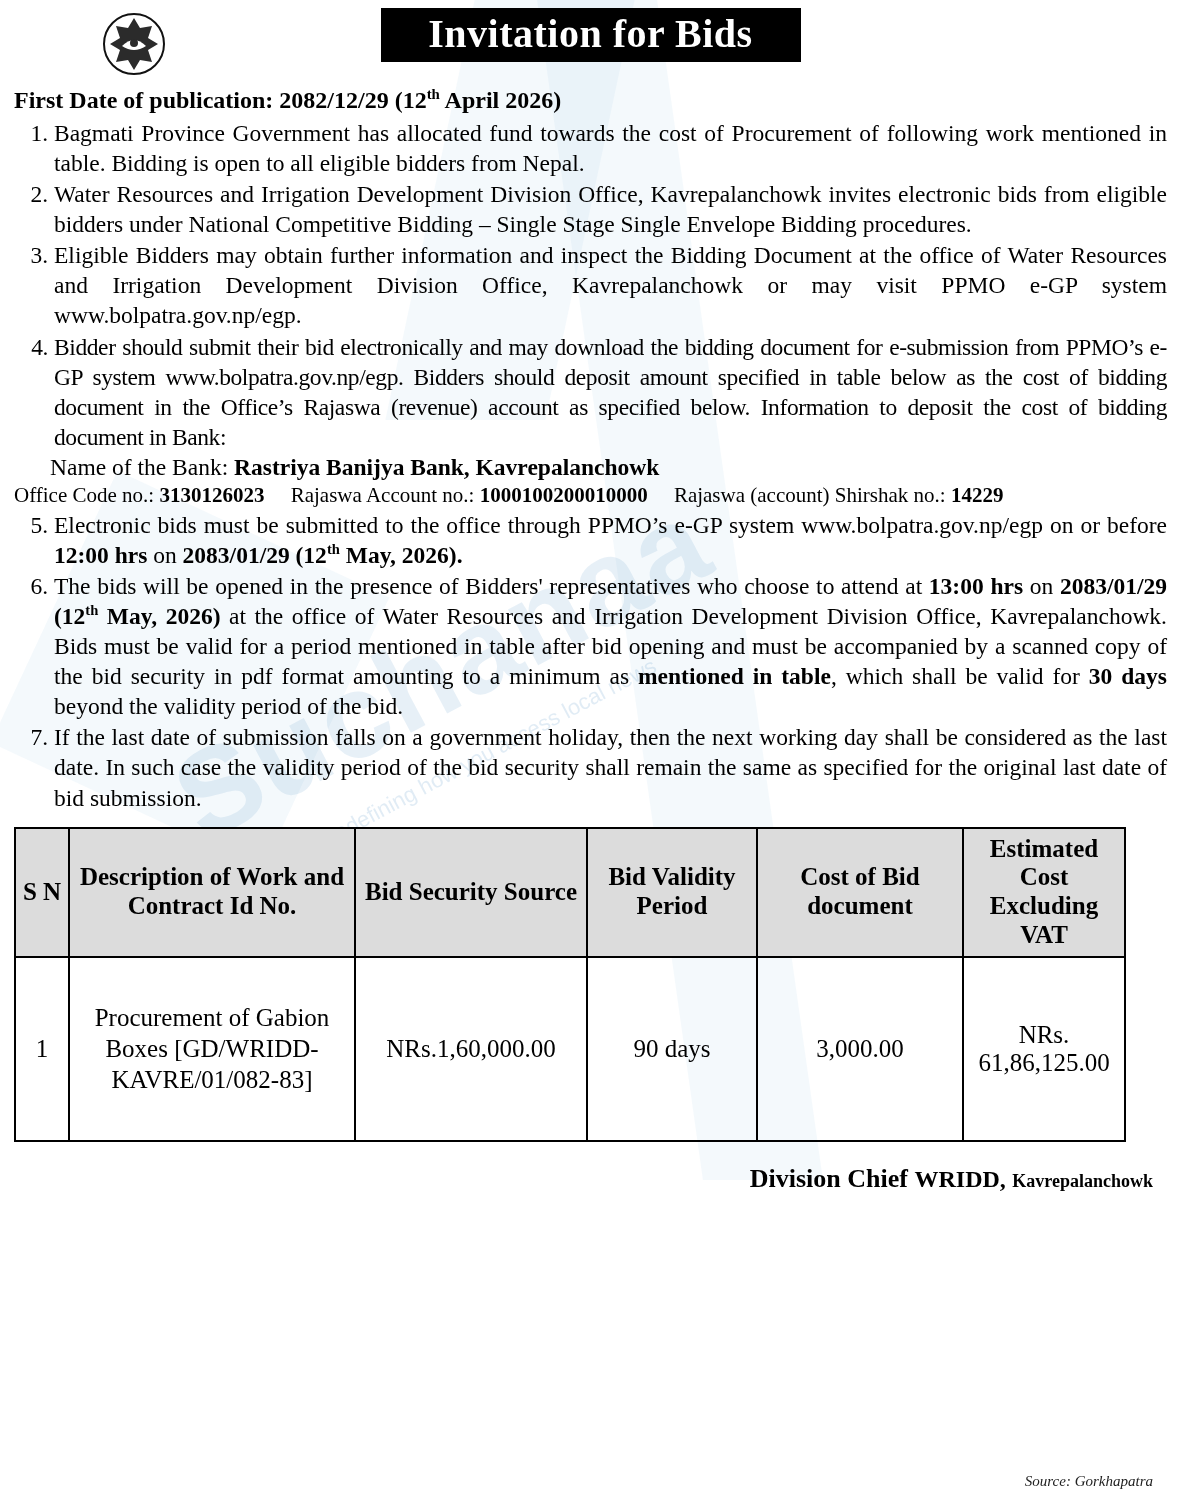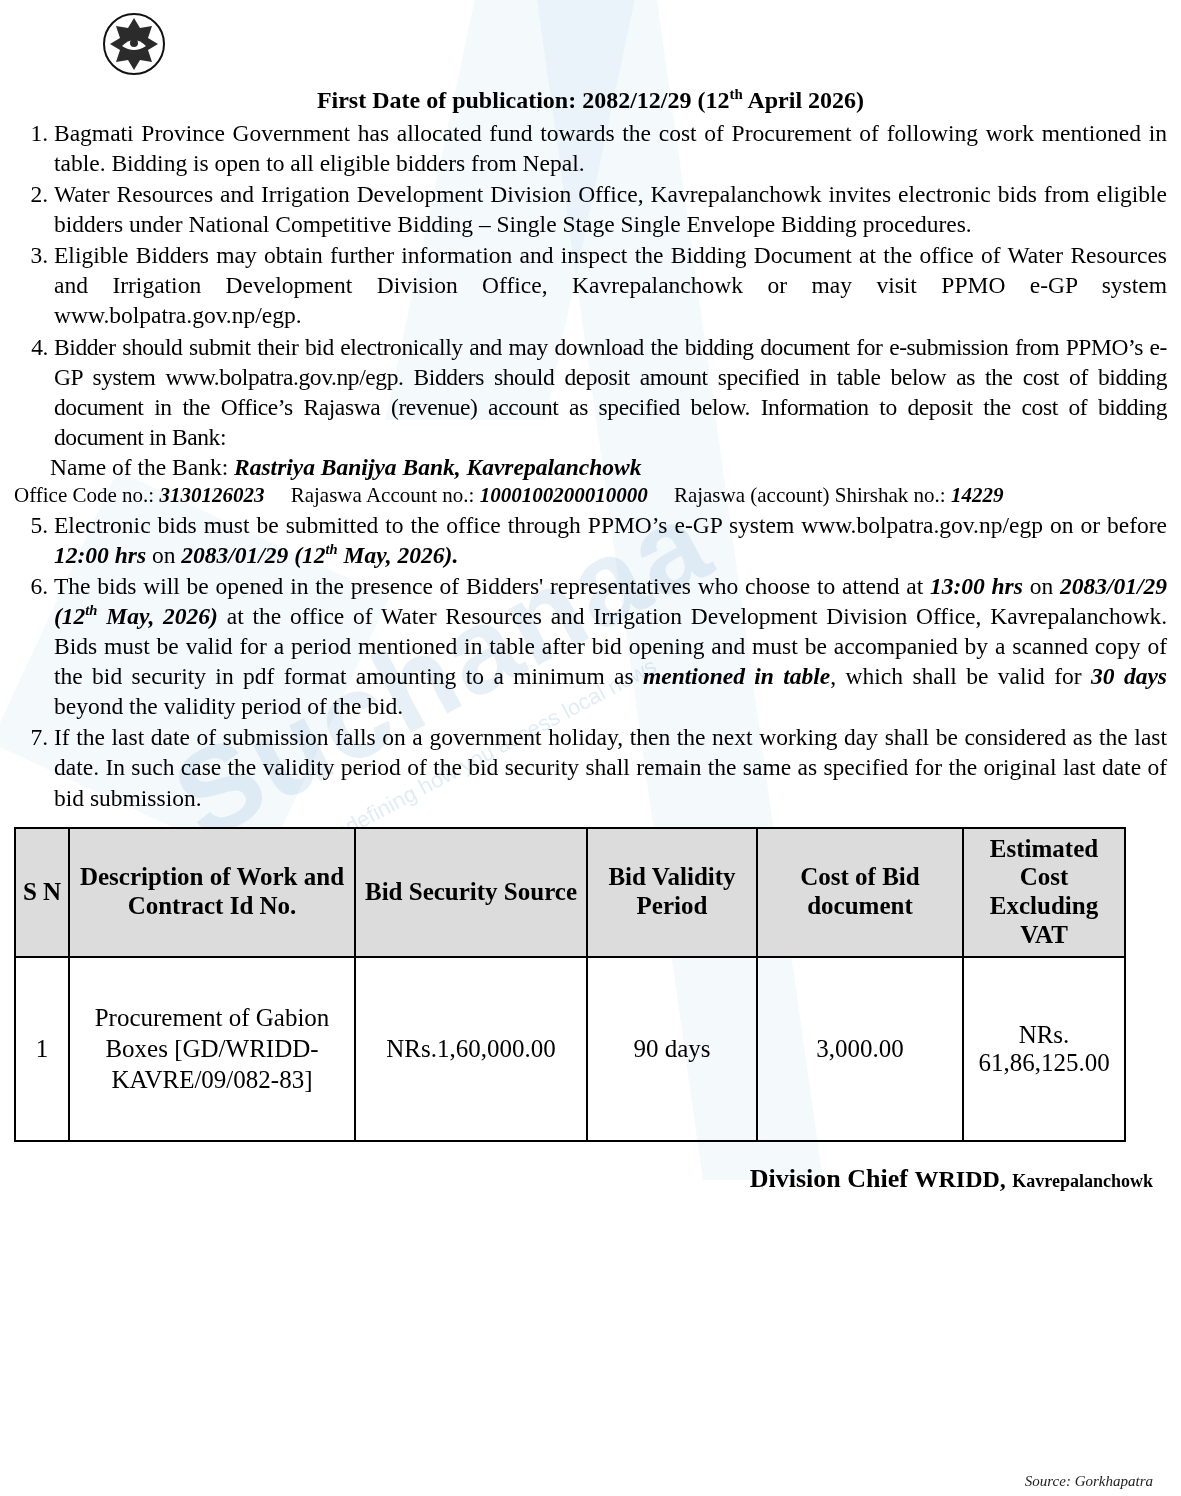--- a/index.html
+++ b/index.html
@@ -64,21 +64,21 @@
     background:#000;
     color:#fff;
     text-align:center;
     font-size:40px;
     font-weight:bold;
     line-height:1.2;
     padding:2px 0 4px 0;
     letter-spacing:0.5px;
   }
   .pubdate{
-    text-align:center;
+    text-align:left;
     font-size:24px;
     font-weight:bold;
     margin-top:6px;
     margin-bottom:4px;
   }
   ol.clauses{
     list-style:none;
     margin:0;padding:0;
     font-size:23.5px;
     line-height:1.28;
@@ -99,21 +99,21 @@
     margin:2px 0 0 36px;
   }
   .office-line{
     font-size:23.5px;
     margin:2px 0 0 0;
   }
   .codes-line{
     font-size:21px;
     margin:2px 0 2px 0;
   }
-  b{font-weight:bold;font-style:italic;}
+  b{font-weight:bold;}
   sup{font-size:0.62em;vertical-align:super;}
 
   table.bids{
     border-collapse:collapse;
     width:1112px;
     margin-top:14px;
     table-layout:fixed;
   }
   table.bids th, table.bids td{
     border:2px solid #000;
@@ -174,20 +174,21 @@
   <div class="content">
 
     <div class="header">
       <svg class="emblem" viewBox="0 0 64 64">
         <circle cx="32" cy="32" r="30" fill="#ffffff" stroke="#111" stroke-width="2"></circle>
         <path d="M32 6 L38 16 L50 14 L46 26 L56 32 L46 38 L50 50 L38 48 L32 58 L26 48 L14 50 L18 38 L8 32 L18 26 L14 14 L26 16 Z" fill="#2b2b2b"></path>
         <path d="M20 34 q12 -12 24 0 q-12 8 -24 0 Z" fill="#ffffff"></path>
         <circle cx="32" cy="31" r="4" fill="#2b2b2b"></circle>
         <rect x="22" y="44" width="20" height="4" fill="#2b2b2b"></rect>
       </svg>
+      <div class="title-bar">Invitation for Bids</div>
     </div>
 
     <div class="pubdate">
       <span>First Date of publication: 2082/12/29 (12</span><sup>th</sup><span> April 2026)</span>
     </div>
 
     <ol class="clauses">
       <li>
         <span class="num">1.</span>
         <span class="clause-body">Bagmati Province Government has allocated fund towards the cost of Procurement of following work mentioned in table. Bidding is open to all eligible bidders from Nepal.</span>
@@ -245,21 +246,21 @@
           <th class="col-desc">Description of Work and Contract Id No.</th>
           <th class="col-bsa">Bid Security Source</th>
           <th class="col-bvp">Bid Validity Period</th>
           <th class="col-cbd">Cost of Bid document</th>
           <th class="col-ecv">Estimated Cost Excluding VAT</th>
         </tr>
       </thead>
       <tbody>
         <tr>
           <td>1</td>
-          <td class="desc-cell">Procurement of Gabion Boxes [GD/WRIDD-KAVRE/09/082-83]</td>
+          <td class="desc-cell">Procurement of Gabion Boxes [GD/WRIDD-KAVRE/01/082-83]</td>
           <td>NRs.1,60,000.00</td>
           <td>90 days</td>
           <td>3,000.00</td>
           <td>NRs. 61,86,125.00</td>
         </tr>
       </tbody>
     </table>
 
     <div class="signoff">
       <span>Division Chief</span>

